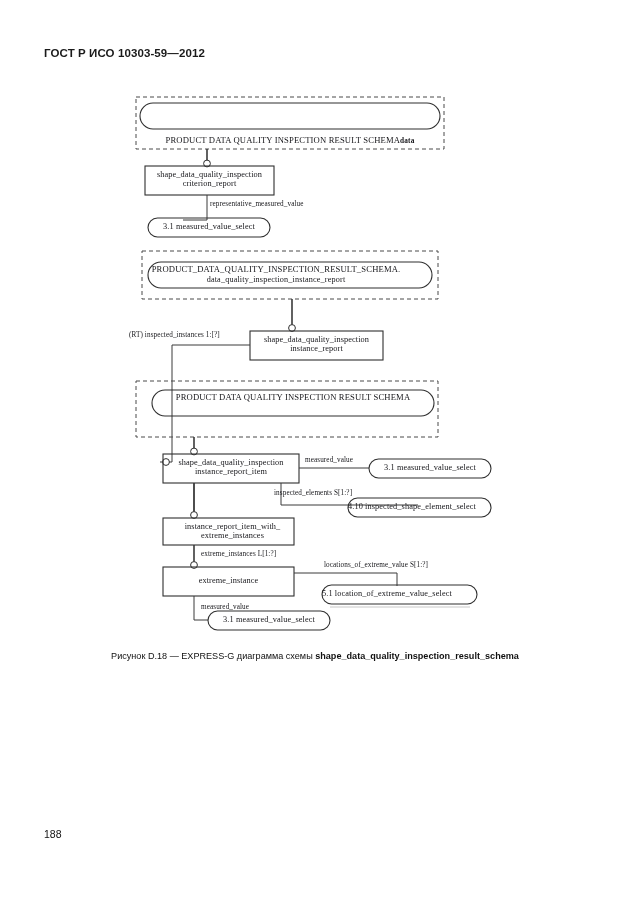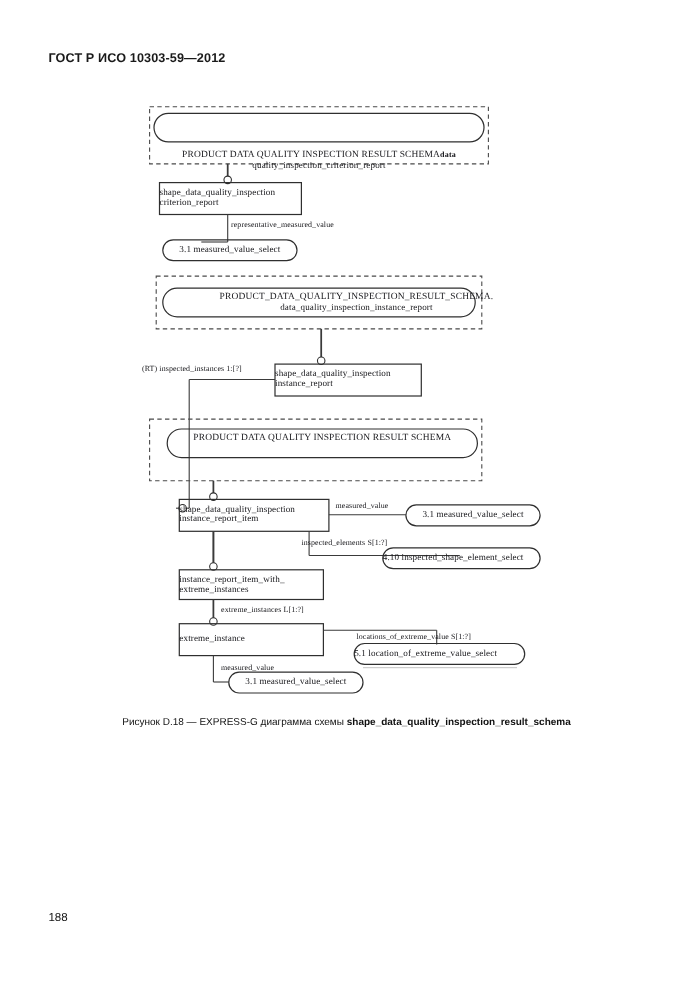--- a/index.html
+++ b/index.html
@@ -63,20 +63,21 @@
     text-align: center;
     font-size: 8.6px;
     letter-spacing: 0.15px;
   }
   .schema-txt .l1 { display: block; }
   .schema-txt .l2 { display: block; font-size: 8.2px; }
   .schema-txt .tail { font-weight: bold; font-size: 7.3px; }
 
   
   .entity-txt {
+    text-align: center;
     font-size: 8.3px;
     letter-spacing: 0.1px;
   }
   .entity-txt span { display: block; }
 
   
   .select-txt {
     text-align: center;
     font-size: 8.3px;
     letter-spacing: 0.1px;
@@ -188,24 +189,23 @@
 
         <line x1="194" y1="596" x2="194" y2="620"></line>
         <line x1="194" y1="620" x2="208" y2="620"></line>
 
         <rect x="208" y="611" width="122" height="19" rx="9.5" ry="9.5" stroke="#2f2f2f" stroke-width="1.1"></rect>
       </g>
     </svg>
 
     <div class="lbl schema-txt" style="left:143px; top:108px; width:294px;margin-top:28px;">
       <span class="l1"><span>PRODUCT DATA QUALITY INSPECTION RESULT SCHEMA</span><span class="tail">data</span></span>
-      <span class="l2">quality_inspection_criterion_report</span>
-    </div>
-
-    <div class="lbl schema-txt" style="left:150px; top:265px; width:252px;padding-left:48px;">
+    </div>
+
+    <div class="lbl schema-txt" style="left:150px; top:265px; width:252px;">
       <span class="l1">PRODUCT_DATA_QUALITY_INSPECTION_RESULT_SCHEMA.</span>
       <span class="l2">data_quality_inspection_instance_report</span>
     </div>
 
     <div class="lbl schema-txt" style="left:154px; top:393px; width:278px;">
       <span class="l1">PRODUCT DATA QUALITY INSPECTION RESULT SCHEMA</span>
     </div>
 
     <div class="lbl entity-txt" style="left:145px; top:170px; width:129px;">
       <span>shape_data_quality_inspection</span>
@@ -244,21 +244,21 @@
     <div class="lbl edge-txt" style="left:210px; top:200px;">representative_measured_value</div>
 
     <div class="lbl edge-txt" style="left:129px; top:331px;">(RT) inspected_instances 1:[?]</div>
 
     <div class="lbl edge-txt" style="left:305px; top:456px;">measured_value</div>
 
     <div class="lbl edge-txt" style="left:274px; top:489px;">inspected_elements S[1:?]</div>
 
     <div class="lbl edge-txt" style="left:201px; top:550px;">extreme_instances L[1:?]</div>
 
-    <div class="lbl edge-txt" style="left:301px; top:575px;padding-left:23px;">locations_of_extreme_value S[1:?]</div>
+    <div class="lbl edge-txt" style="left:301px; top:561px;padding-left:23px;">locations_of_extreme_value S[1:?]</div>
 
     <div class="lbl edge-txt" style="left:201px; top:603px;">measured_value</div>
 
   </div>
 
   <div class="fig-caption">
     <span>Рисунок D.18 — EXPRESS-G диаграмма схемы </span><b>shape_data_quality_inspection_result_schema</b>
   </div>
 
   <div class="page-number">188</div>

